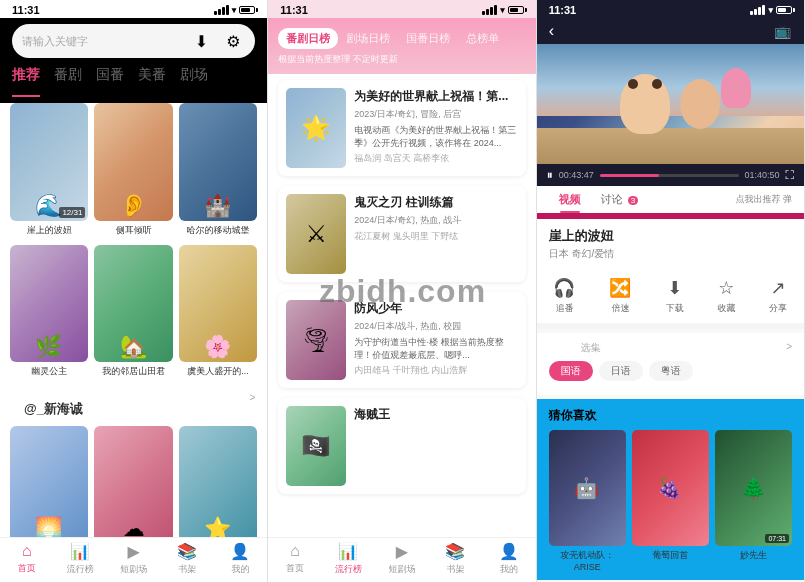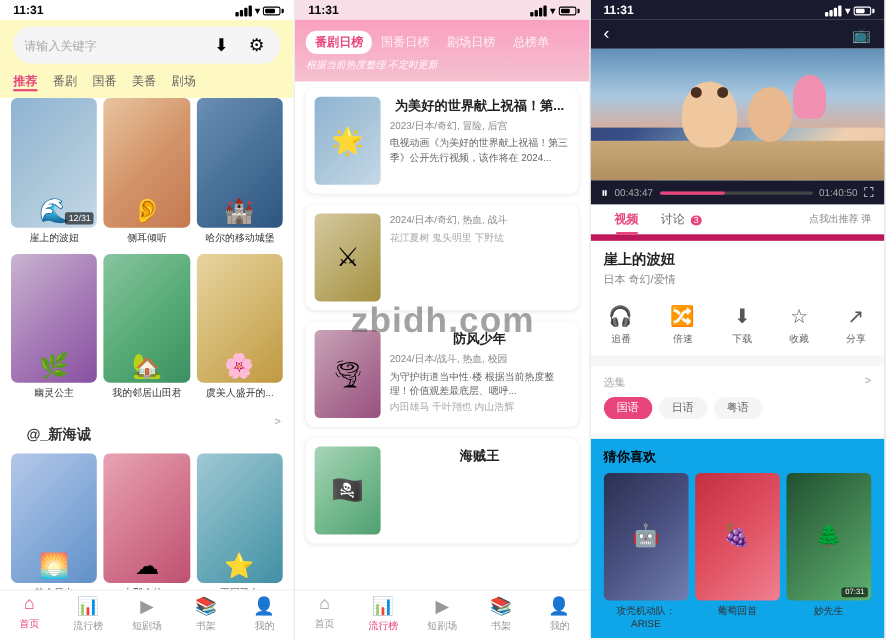--- a/index.html
+++ b/index.html
@@ -38,44 +38,44 @@
     .status-icons { display: flex; align-items: center; gap: 3px; font-size: 10px; }
     .signal-bars { display: flex; align-items: flex-end; gap: 1px; }
     .signal-bar { width: 3px; background: currentColor; border-radius: 1px; }
     .battery { width: 16px; height: 8px; border: 1.5px solid currentColor; border-radius: 2px; position: relative; display: inline-flex; align-items: center; padding: 1px; }
     .battery::after { content:''; position:absolute; right:-4px; top:50%; transform:translateY(-50%); width:2px; height:4px; background:currentColor; border-radius:0 1px 1px 0; }
     .battery-fill { width: 70%; height: 100%; background: currentColor; border-radius: 1px; }
     .wifi-icon { font-size: 9px; }
 
     
     .panel1-header {
-      background: #fef9c3;
+      background: #000000;
       padding: 6px 12px 4px;
     }
     .search-bar {
       display: flex;
       align-items: center;
       background: #f5f5f5;
       border-radius: 20px;
       padding: 5px 10px;
       margin-bottom: 6px;
     }
     .search-bar span { font-size: 11px; color: #aaa; flex: 1; }
     .search-icons { display: flex; gap: 8px; }
     .icon-circle { width: 24px; height: 24px; display: flex; align-items: center; justify-content: center; }
 
     .nav-tabs {
       display: flex;
       gap: 14px;
       padding: 2px 0;
     }
     .nav-tab {
-      font-size: 11px;
+      font-size: 14px;
       color: #666;
-      padding-bottom: 0;
+      padding-bottom: 11px;
       cursor: pointer;
     }
     .nav-tab.active {
       color: #e8457e;
       font-weight: 700;
       border-bottom: 2px solid #e8457e;
     }
 
     .section-label {
       font-size: 13px;
@@ -189,21 +189,20 @@
     }
     .ranking-tab.active {
       background: #fff;
       color: #e8457e;
       font-weight: 700;
     }
     .subtitle-text {
       font-size: 9px;
       color: rgba(255,255,255,0.9);
       margin-top: 4px;
-      font-style: italic;
     }
 
     .ranking-list {
       padding: 6px 10px;
       overflow-y: hidden;
     }
     .ranking-item {
       display: flex;
       gap: 8px;
       margin-bottom: 10px;
@@ -212,21 +211,21 @@
       padding: 8px;
       box-shadow: 0 1px 4px rgba(0,0,0,0.08);
     }
     .rank-poster {
       width: 60px;
       height: 80px;
       border-radius: 5px;
       flex-shrink: 0;
     }
     .rank-info { flex: 1; overflow: hidden; }
-    .rank-title { font-size: 12px; font-weight: 700; color: #222; margin-bottom: 3px; white-space: nowrap; overflow: hidden; text-overflow: ellipsis; text-align: center; }
+    .rank-title { font-size: 12px; font-weight: 700; color: #222; margin-bottom: 3px; white-space: nowrap; overflow: hidden; text-overflow: ellipsis; }
     .rank-tags { font-size: 9px; color: #888; margin-bottom: 3px; }
     .rank-desc { font-size: 9px; color: #666; margin-bottom: 3px; line-height: 1.4; display: -webkit-box; -webkit-line-clamp: 2; -webkit-box-orient: vertical; overflow: hidden; }
     .rank-cast { font-size: 9px; color: #aaa; }
 
     
     .watermark {
       position: absolute;
       top: 50%;
       left: 50%;
       transform: translate(-50%, -50%);
@@ -357,21 +356,21 @@
       display: flex;
       flex-direction: column;
       align-items: center;
       gap: 3px;
       cursor: pointer;
     }
     .action-icon { font-size: 18px; color: #555; }
     .action-label { font-size: 9px; color: #666; }
 
     .episodes-section { padding: 8px 12px; background: #fff; margin-top: 4px; }
-    .episodes-title { font-size: 12px; font-weight: 700; margin-bottom: 6px; display: flex; justify-content: space-between; }
+    .episodes-title { font-size: 12px; font-weight: 700; margin-bottom: 6px; display: flex; justify-content: space-between; margin-left: 32px; }
     .episodes-title span { font-size: 10px; color: #aaa; font-weight: 400; }
     .lang-btns { display: flex; gap: 6px; margin-bottom: 6px; }
     .lang-btn {
       padding: 3px 12px;
       border-radius: 12px;
       font-size: 10px;
       cursor: pointer;
       border: none;
     }
     .lang-btn.active { background: #e8457e; color: #fff; }
@@ -580,45 +579,47 @@
       <span class="wifi-icon">▾</span>
       <div class="battery">
           <div class="battery-fill"></div>
         </div>
     </div>
   </div>
 
   <div class="panel2-header">
     <div class="ranking-tabs">
       <div class="ranking-tab active">番剧日榜</div>
+      <div class="ranking-tab">剧场日榜</div>
       <div class="ranking-tab">国番日榜</div>
-      <div class="ranking-tab">剧场日榜</div>
       <div class="ranking-tab">总榜单</div>
     </div>
     <div class="subtitle-text">根据当前热度整理 不定时更新</div>
   </div>
 
   <div class="ranking-list">
 
     <div class="ranking-item">
       <div class="rank-poster p1" style="border-radius:5px;flex-shrink:0;width:60px;height:80px;display:flex;align-items:center;justify-content:center;">
         <span style="font-size:24px">🌟</span>
       </div>
       <div class="rank-info">
         <div class="rank-title">为美好的世界献上祝福！第...</div>
         <div class="rank-tags">2023/日本/奇幻, 冒险, 后宫</div>
         <div class="rank-desc">电视动画《为美好的世界献上祝福！第三季》公开先行视频，该作将在 2024...</div>
+        <div class="rank-cast">福岛润  岛宫天  高桥李依</div>
       </div>
     </div>
 
     <div class="ranking-item">
       <div class="rank-poster p10" style="border-radius:5px;flex-shrink:0;width:60px;height:80px;display:flex;align-items:center;justify-content:center;">
         <span style="font-size:24px">⚔</span>
       </div>
       <div class="rank-info">
+        <div class="rank-title">鬼灭之刃 柱训练篇</div>
         <div class="rank-tags">2024/日本/奇幻, 热血, 战斗</div>
         <div class="rank-cast">花江夏树  鬼头明里  下野纮</div>
       </div>
     </div>
 
     <div class="ranking-item">
       <div class="rank-poster p11" style="border-radius:5px;flex-shrink:0;width:60px;height:80px;display:flex;align-items:center;justify-content:center;">
         <span style="font-size:24px">🌪</span>
       </div>
       <div class="rank-info">

